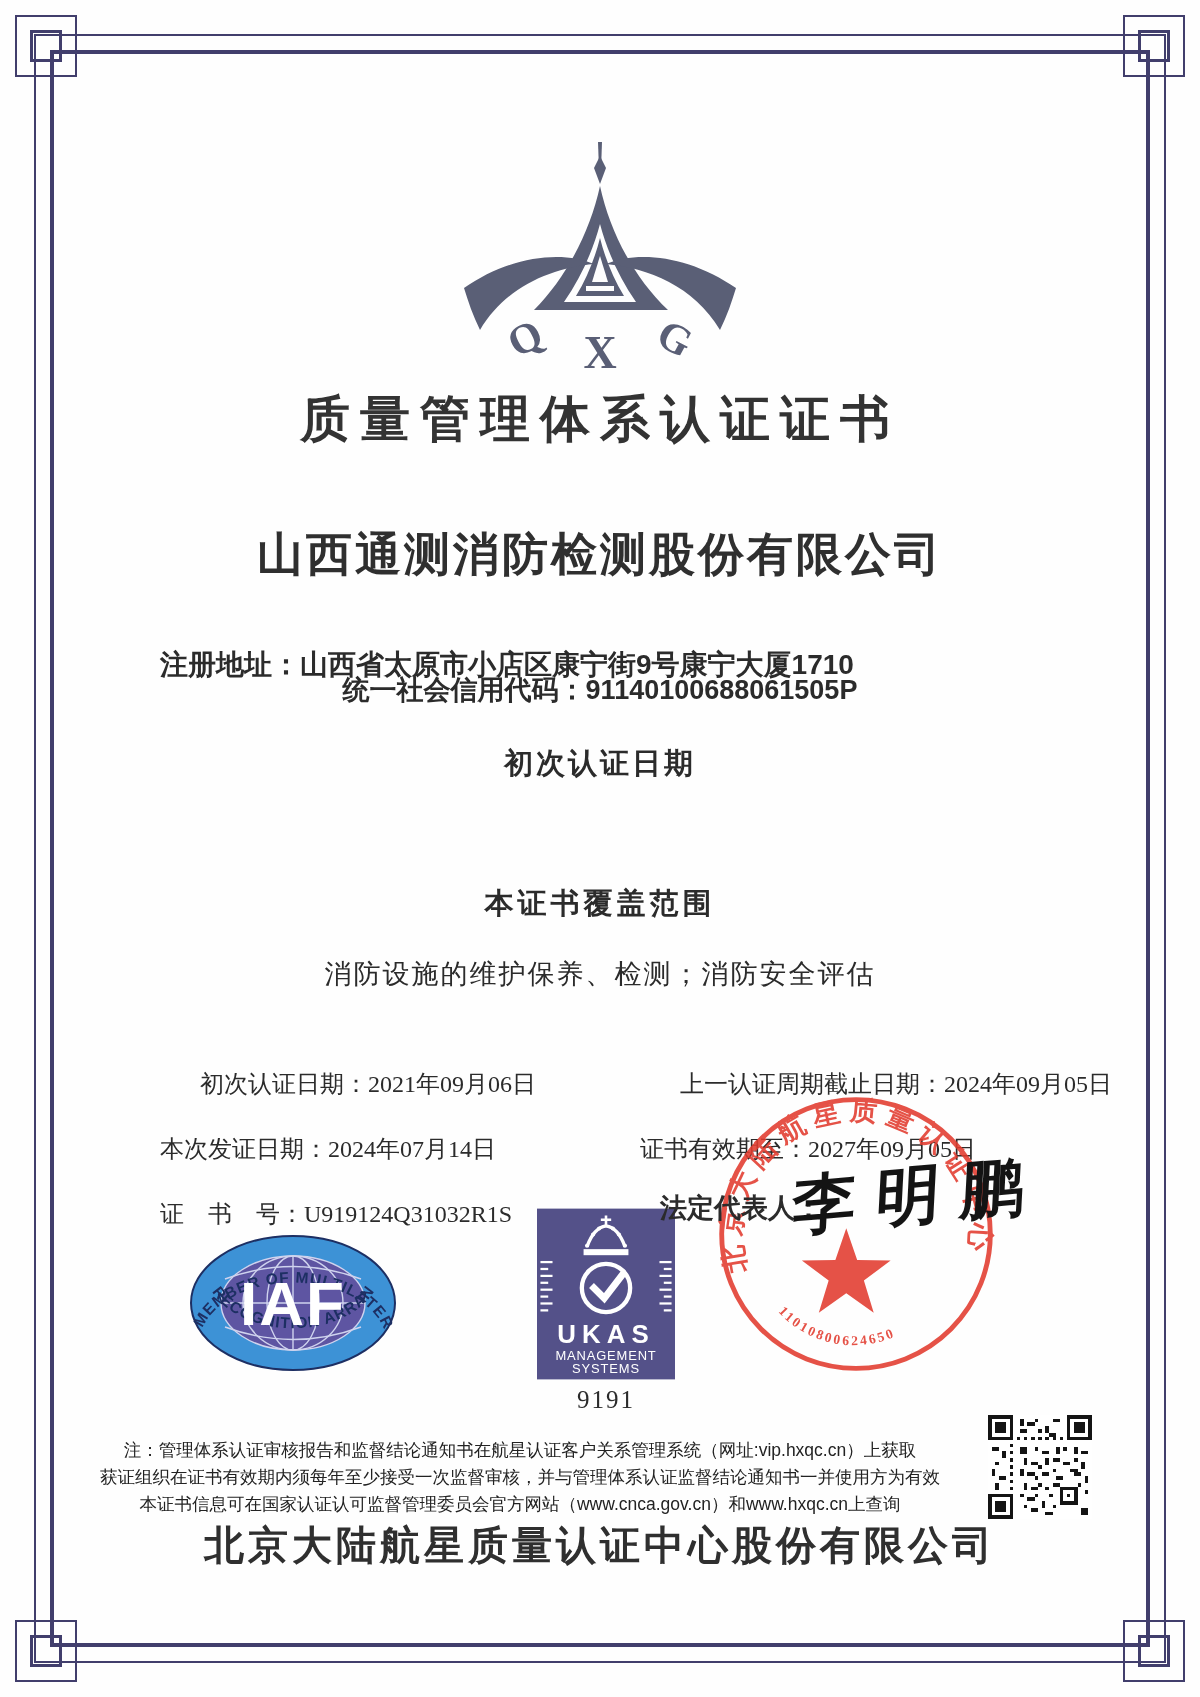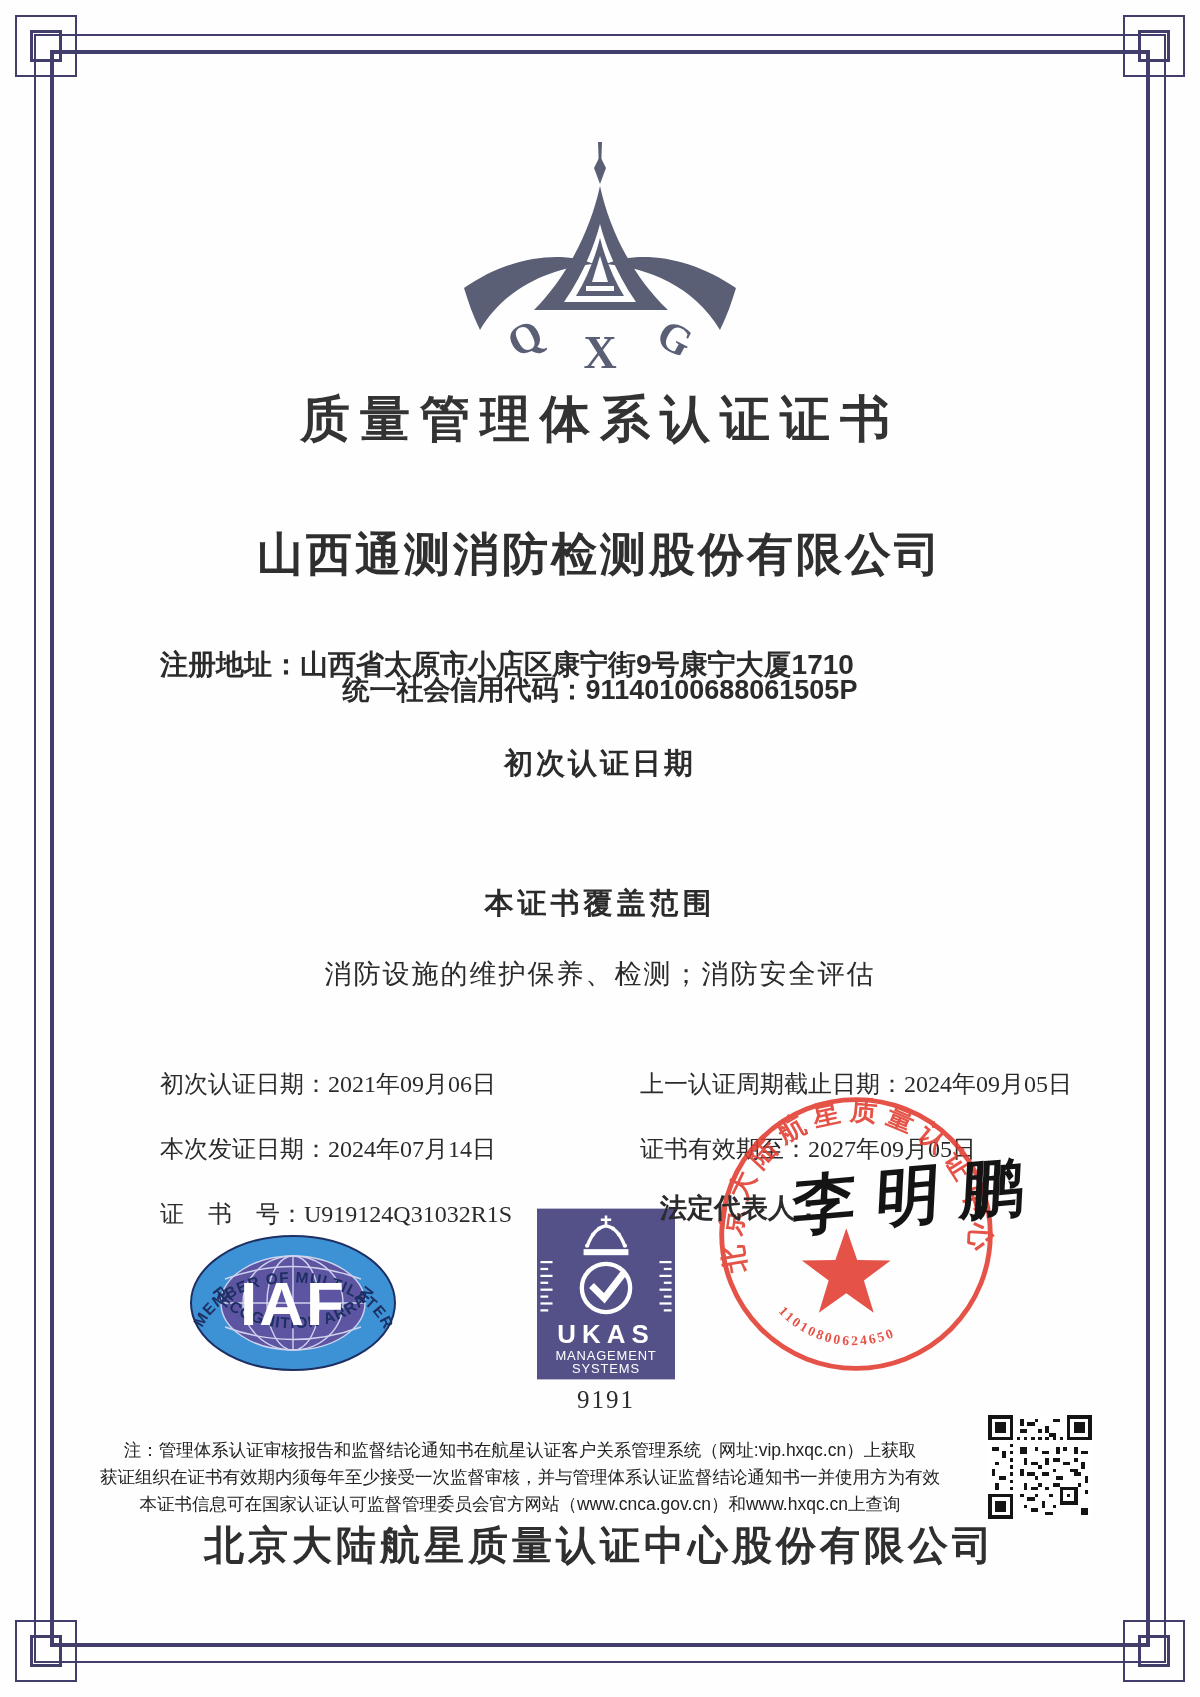--- a/index.html
+++ b/index.html
@@ -26,21 +26,21 @@
   .credit{top:624px;font-family:"Liberation Sans",sans-serif;font-weight:700;font-size:27px;margin-top:48px;}
   .addr{left:160px;font-family:"Liberation Sans",sans-serif;font-weight:700;font-size:28px;}
   .addr.reg{top:646px;} .addr.biz{top:682px;}
   .compliance{top:744px;font-weight:700;font-size:29px;letter-spacing:3px;}
   .standard{top:808px;font-family:"Liberation Sans",sans-serif;font-weight:800;
             font-size:34px;letter-spacing:1px;color:#2f2f2f;}
   .scope-head{top:884px;font-weight:700;font-size:29px;letter-spacing:4px;}
   .scope-text{top:956px;font-size:27px;letter-spacing:2px;}
   .daterow{font-size:24px;white-space:nowrap;}
   .d-l{left:160px;} .d-r{left:640px;}
-  .row1{top:1068px;} .row2{top:1133px;} .row3{top:1198px;}
+  .row1{top:1068px;margin-left:40px;} .row2{top:1133px;} .row3{top:1198px;}
   
   .toplogo{left:440px;top:140px;}
   .iaf{left:187px;top:1232px;}
   .ukas{left:537px;top:1208px;}
   .ukas-num{left:537px;width:138px;top:1386px;text-align:center;font-size:25px;letter-spacing:2px;}
   .stamp{left:710px;top:1088px;}
   .legal{left:660px;top:1190px;font-weight:700;font-size:27px;z-index:5;}
   .signature{left:792px;top:1152px;font-size:64px;font-weight:700;color:#141414;
              letter-spacing:20px;transform:rotate(-5deg) skewX(-8deg);z-index:6;
              font-family:"DejaVu Sans",sans-serif;}

